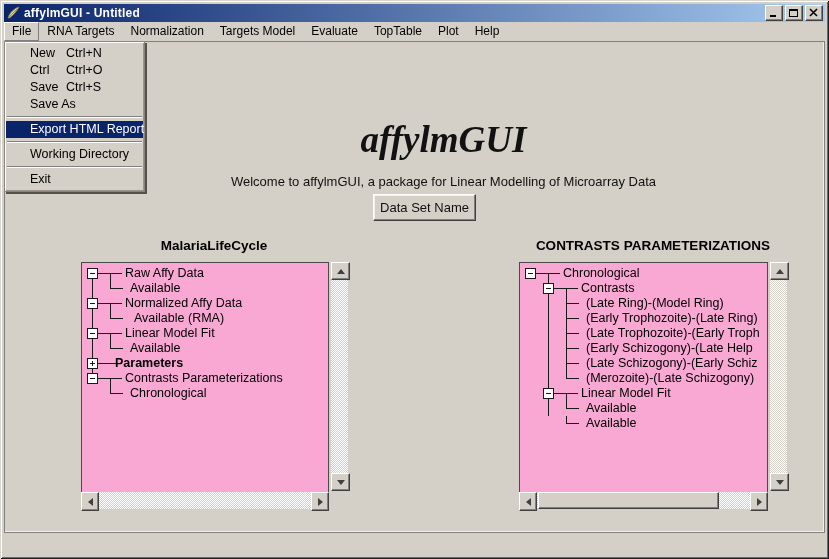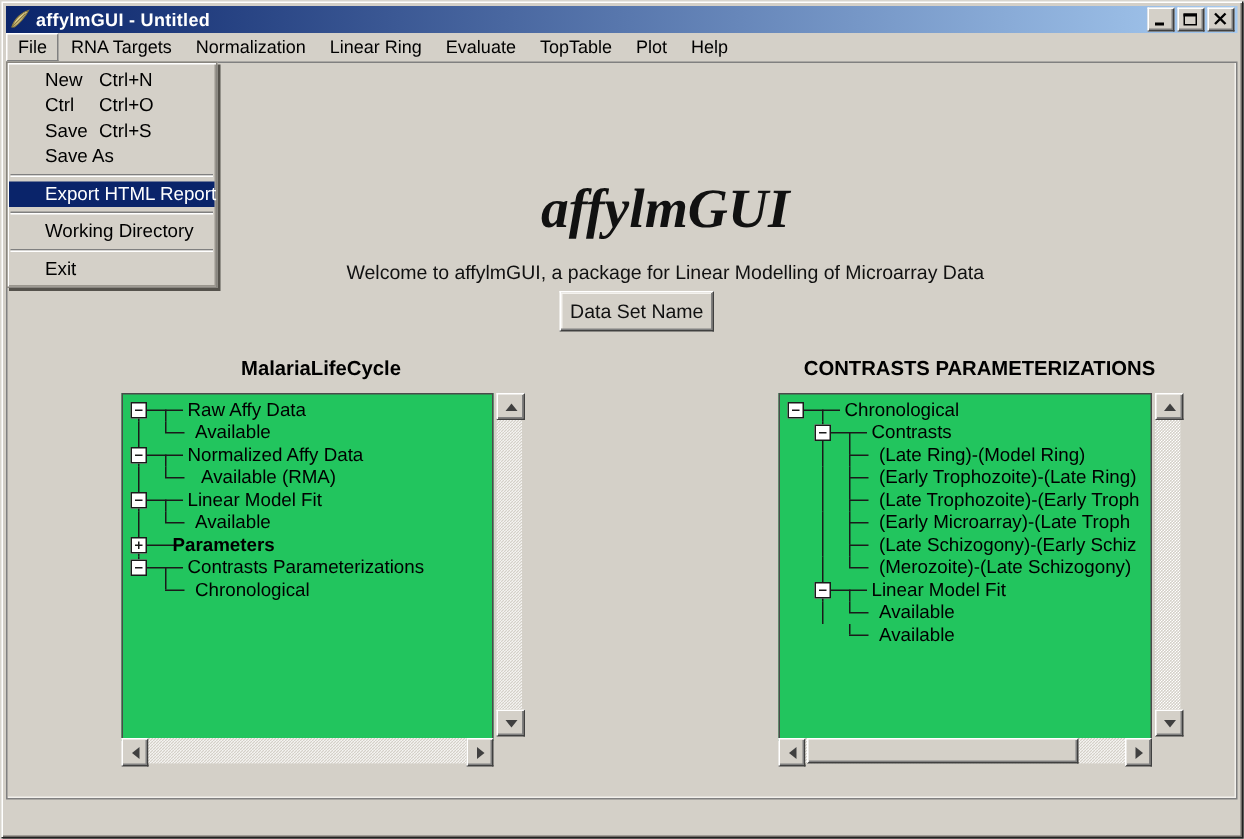--- a/index.html
+++ b/index.html
@@ -36,21 +36,21 @@
     box-shadow:inset -1px -1px 0 #808080, inset 1px 1px 0 #f4f2ee;
     display:flex;align-items:center;justify-content:center;}
   .tree-header{position:absolute;top:196px;height:17px;font-size:13.5px;
     font-weight:bold;text-align:center;color:#000;}
   #hdr-left{left:74px;width:270px;}
   #hdr-right{left:512px;width:272px;}
   .tree-wrap{position:absolute;top:220px;height:247px;}
   #tree-left{left:76px;width:267px;}
   #tree-right{left:514px;width:268px;}
   .tcontent{position:absolute;left:0;top:0;right:19px;height:227px;
-    background:#22c55e;border:1px solid #4a4a4a;overflow:hidden;padding-top:3px;}
+    background:#f9a8d4;border:1px solid #4a4a4a;overflow:hidden;padding-top:3px;}
   .trow{position:relative;height:15px;}
   .seg{position:absolute;background:#1a1a1a;}
   .pbox{position:absolute;width:9px;height:9px;background:#fff;border:1px solid #1a1a1a;z-index:2;}
   .pbox .sh{position:absolute;left:2px;top:4px;width:5px;height:1px;background:#1a1a1a;}
   .pbox .sv{position:absolute;left:4px;top:2px;width:1px;height:5px;background:#1a1a1a;}
   .tlabel{position:absolute;top:0;font-size:12.5px;line-height:15px;white-space:nowrap;color:#000;}
   
   .vscroll{position:absolute;right:0;top:0;width:17px;height:229px;display:flex;flex-direction:column;}
   .hscroll{position:absolute;left:0;bottom:0;right:19px;height:17px;display:flex;}
   .sbtn{flex:0 0 auto;width:17px;height:16px;background:#d4d0c8;
@@ -107,21 +107,21 @@
             <path d="M2 1 L9 8 M9 1 L2 8" stroke="#000" stroke-width="1.6"></path>
           </svg>
       </div>
     </div>
   </div>
 
   <div class="menubar">
       <div class="mitem active">File</div>
       <div class="mitem">RNA Targets</div>
       <div class="mitem">Normalization</div>
-      <div class="mitem">Linear Ring</div>
+      <div class="mitem">Targets Model</div>
       <div class="mitem">Evaluate</div>
       <div class="mitem">TopTable</div>
       <div class="mitem">Plot</div>
       <div class="mitem">Help</div>
     </div>
 
   <div class="client">
     <div id="app-title" class="center-stack">affylmGUI</div>
     <div id="welcome" class="center-stack">Welcome to affylmGUI, a package for Linear Modelling of Microarray Data</div>
     <div class="pushbtn">Data Set Name</div>
@@ -262,21 +262,21 @@
             <div class="seg" style="left: 46px; top: 0px; width: 1px; height: 7px;"></div>
             <div class="seg" style="left: 46px; top: 7px; width: 1px; height: 8px;"></div>
             <div class="seg" style="left: 46px; top: 7px; width: 13px; height: 1px;"></div>
             <div class="tlabel" style="left: 66px;">(Late Trophozoite)-(Early Troph</div>
           </div>
           <div class="trow">
             <div class="seg" style="left: 28px; top: 0px; width: 1px; height: 15px;"></div>
             <div class="seg" style="left: 46px; top: 0px; width: 1px; height: 7px;"></div>
             <div class="seg" style="left: 46px; top: 7px; width: 1px; height: 8px;"></div>
             <div class="seg" style="left: 46px; top: 7px; width: 13px; height: 1px;"></div>
-            <div class="tlabel" style="left: 66px;">(Early Microarray)-(Late Troph</div>
+            <div class="tlabel" style="left: 66px;">(Early Schizogony)-(Late Help</div>
           </div>
           <div class="trow">
             <div class="seg" style="left: 28px; top: 0px; width: 1px; height: 15px;"></div>
             <div class="seg" style="left: 46px; top: 0px; width: 1px; height: 7px;"></div>
             <div class="seg" style="left: 46px; top: 7px; width: 1px; height: 8px;"></div>
             <div class="seg" style="left: 46px; top: 7px; width: 13px; height: 1px;"></div>
             <div class="tlabel" style="left: 66px;">(Late Schizogony)-(Early Schiz</div>
           </div>
           <div class="trow">
             <div class="seg" style="left: 28px; top: 0px; width: 1px; height: 15px;"></div>

